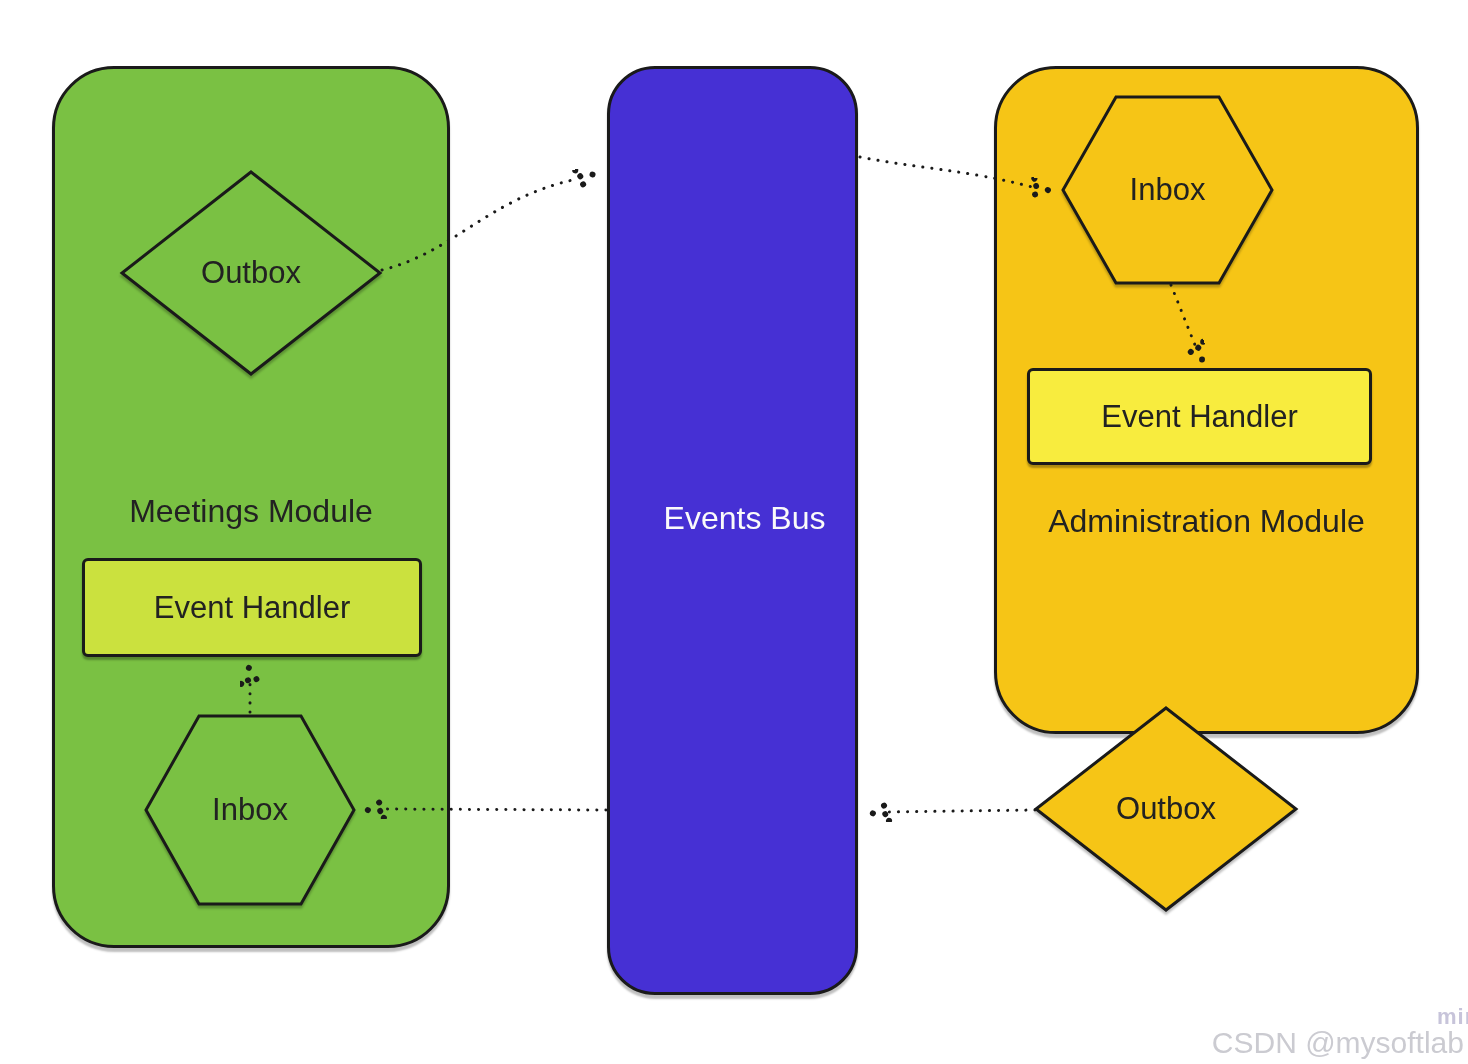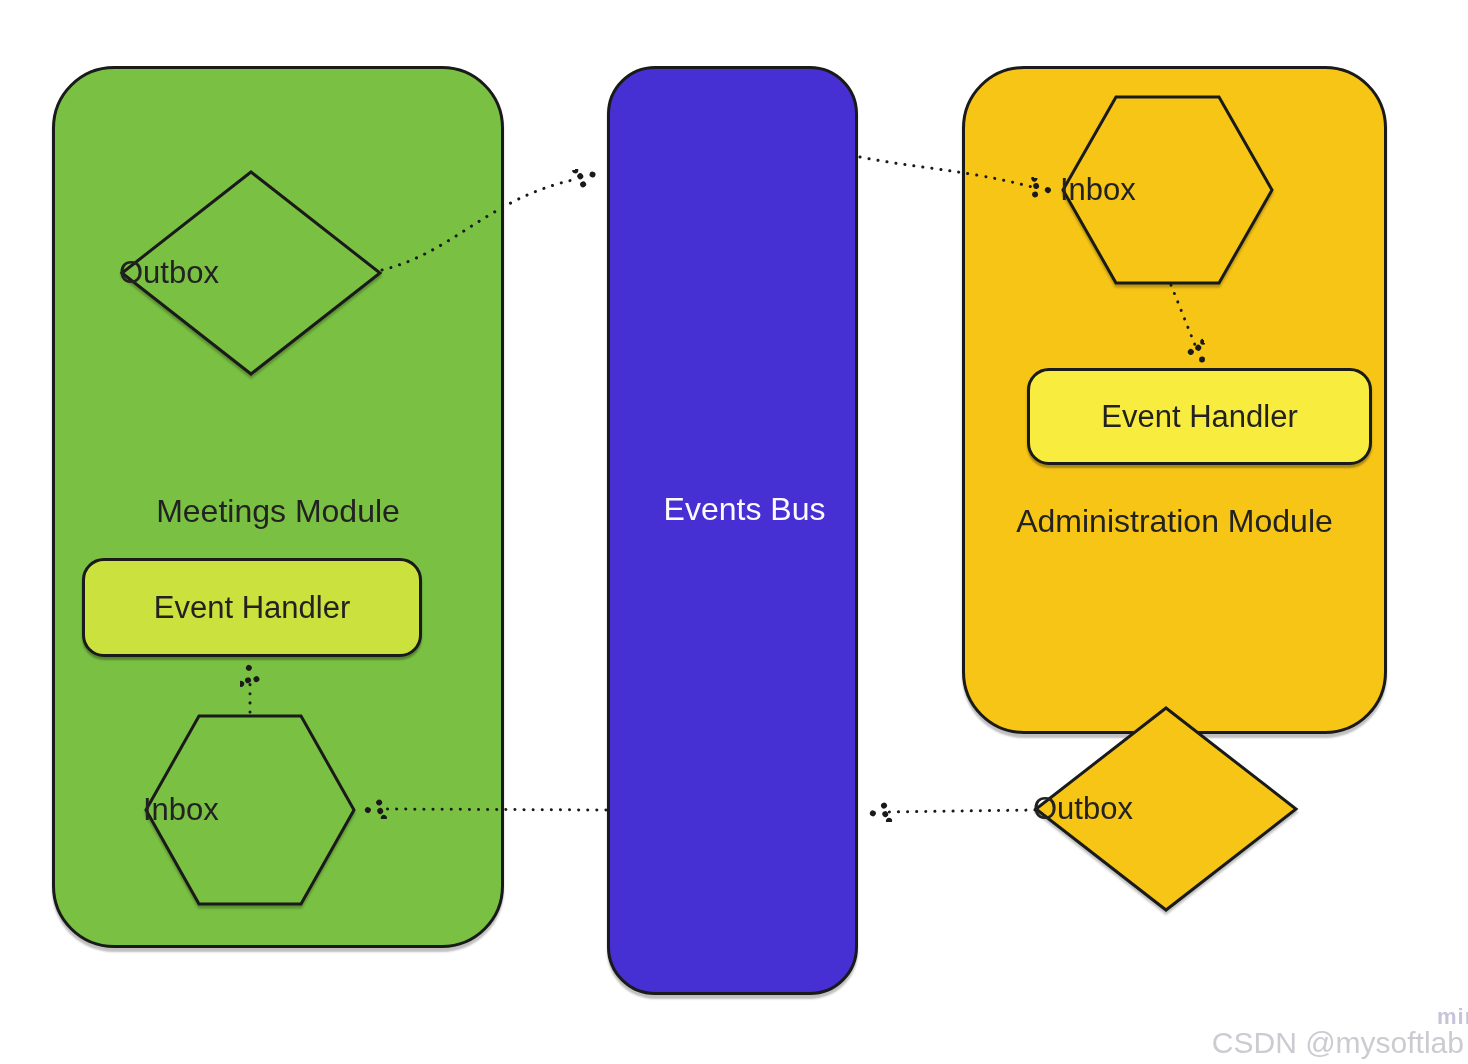--- a/index.html
+++ b/index.html
@@ -16,52 +16,52 @@
     overflow: hidden;
   }
   
   .module {
     position: absolute;
     border: 3px solid var(--stroke);
     box-sizing: border-box;
     box-shadow: 0 4px 2px rgba(0,0,0,0.25);
   }
   .module.green {
-    left: 52px; top: 66px; width: 452px; height: 882px;
+    left: 52px; top: 66px; width: 398px; height: 882px;
     border-radius: 62px;
     background: var(--module-green);
   }
   .module.blue {
     left: 607px; top: 66px; width: 251px; height: 929px;
     border-radius: 48px;
     background: var(--bus-blue);
   }
   .module.orange {
-    left: 962px; top: 66px; width: 425px; height: 668px;
+    left: 994px; top: 66px; width: 425px; height: 668px;
     border-radius: 62px;
     background: var(--module-orange);
   }
   .module-title {
     position: absolute;
     left: 0; right: 0;
     text-align: center;
     font-size: 32px;
     color: var(--text);
     white-space: nowrap;
   }
   .module.green  .module-title { top: 424px; }
-  .module.blue   .module-title { top: 422px; color: var(--bus-text); padding-left: 24px; }
+  .module.blue   .module-title { top: 431px; color: var(--bus-text); padding-left: 24px; }
   .module.orange .module-title { top: 434px; }
 
   
   .shape {
     position: absolute;
     display: flex;
     align-items: center;
-    justify-content: flex-start;
+    justify-content: center;
   }
   .shape svg {
     position: absolute;
     inset: 0;
     overflow: visible;
   }
   .shape svg polygon {
     stroke: var(--stroke);
     stroke-width: 3;
     stroke-linejoin: miter;
@@ -79,21 +79,21 @@
   .hexagon-orange svg polygon { fill: var(--module-orange); }
 
   #outbox-left  { left: 119px; top: 169px; width: 264px; height: 208px; }
   #inbox-left   { left: 143px; top: 713px; width: 214px; height: 194px; }
   #inbox-right  { left: 1060px; top:  94px; width: 215px; height: 192px; }
   #outbox-right { left: 1033px; top: 705px; width: 266px; height: 208px; }
 
   .handler-box {
     position: absolute;
     border: 3px solid var(--stroke);
-    border-radius: 22px;
+    border-radius: 6px;
     box-sizing: border-box;
     display: flex;
     align-items: center;
     justify-content: center;
     box-shadow: 0 3px 2px rgba(0,0,0,0.3);
   }
   #event-handler-left {
     left: 82px; top: 558px; width: 340px; height: 99px;
     background: var(--handler-green);
   }

